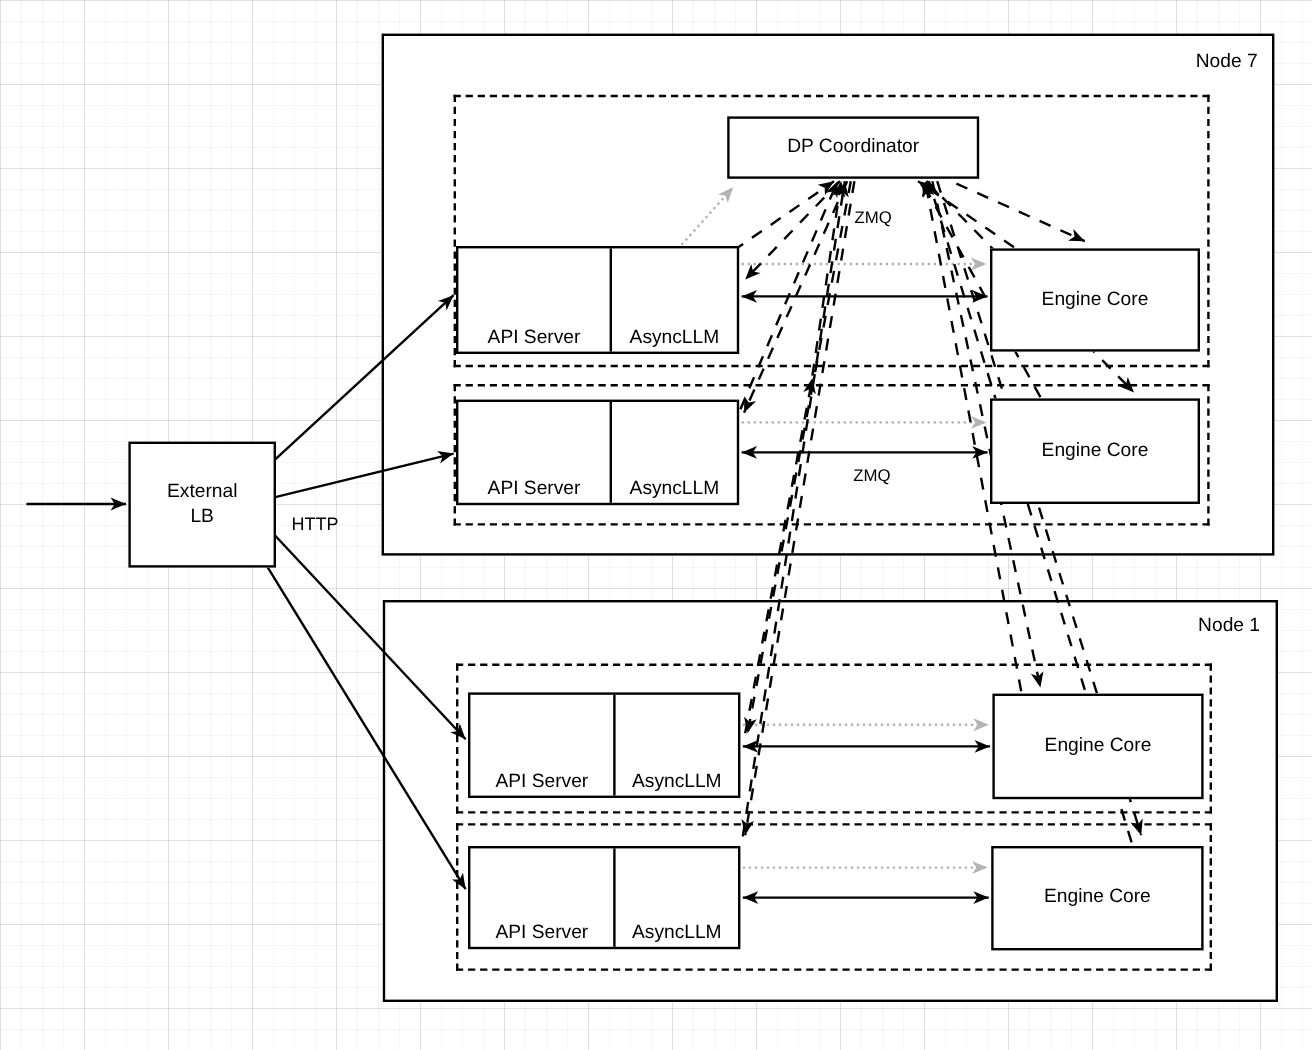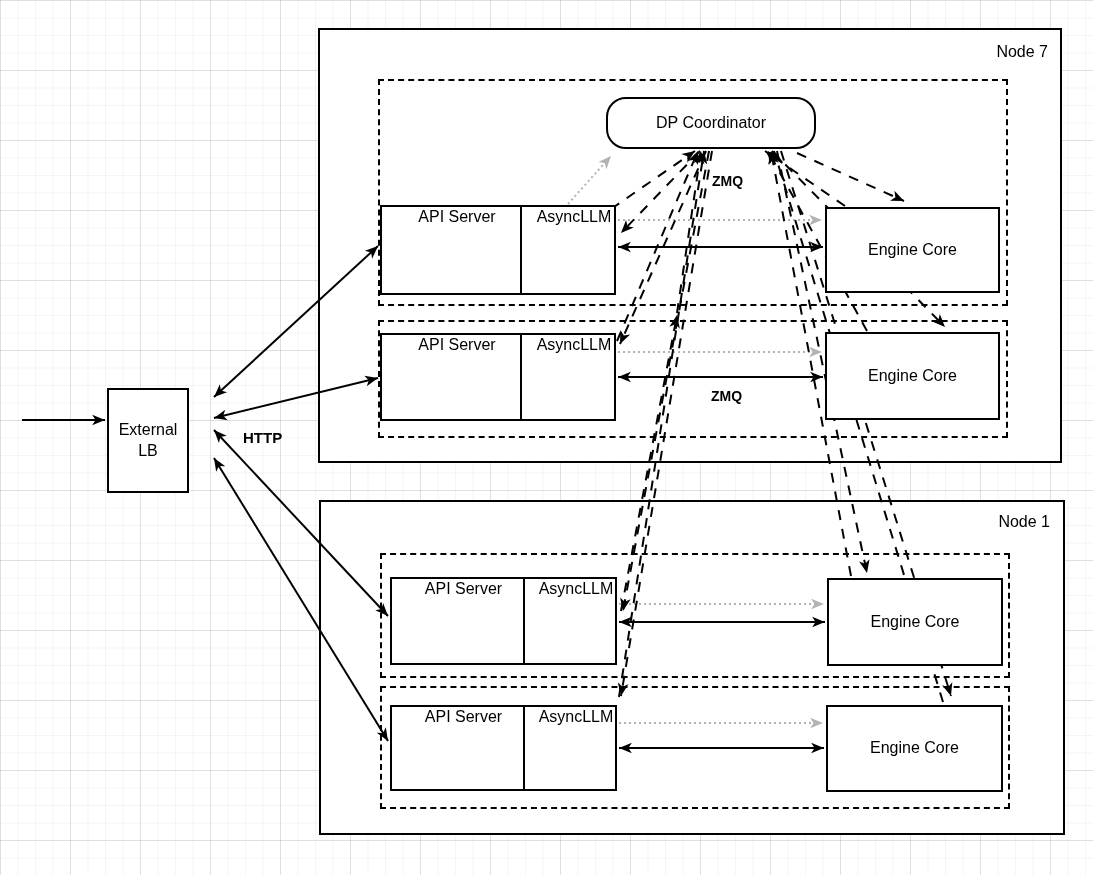--- a/index.html
+++ b/index.html
@@ -27,27 +27,26 @@
     box-sizing:border-box;z-index:3;
   }
   .lines{position:absolute;left:0;top:0;z-index:2;pointer-events:none;}
   .box{
     position:absolute;background:#ffffff;border:2px solid #000;
     box-sizing:border-box;display:flex;align-items:center;justify-content:center;
     font-size:16px;color:#000;text-align:center;z-index:4;line-height:1.3;
   }
   .combo{padding:0;}
   .combo .cell{
-    display:flex;align-items:flex-start;justify-content:center;height:100%;
+    display:flex;align-items:flex-end;justify-content:center;height:100%;
     box-sizing:border-box;
-    margin-left:12px;
   }
   .combo .cell-left{border-right:2px solid #000;}
   .edge-label{
-    position:absolute;font-size:14px;color:#000;z-index:5;white-space:nowrap;font-weight:bold;
+    position:absolute;font-size:14px;color:#000;z-index:5;white-space:nowrap;
   }
   .s-line{stroke:#000;stroke-width:2;fill:none;}
   .d-line{stroke:#000;stroke-width:2;fill:none;stroke-dasharray:10 9;}
   .g-line{stroke:#b3b3b3;stroke-width:2;fill:none;stroke-dasharray:2 3;}
 </style>
 </head>
 <body>
 
 <div class="stage">
 
@@ -106,28 +105,28 @@
   <div class="dashed-container" style="left:380px;top:553px;width:630px;height:125px;"></div>
   <div class="dashed-container" style="left:380px;top:686px;width:630px;height:123px;"></div>
 
   <div class="node-label" style="left:318px;top:28px;width:744px;height:0;">
     <span style="position:absolute;top:15px;right:14px;">Node 7</span>
   </div>
   <div class="node-label" style="left:319px;top:500px;width:746px;height:0;">
     <span style="position:absolute;top:13px;right:15px;margin-left:36px;">Node 1</span>
   </div>
 
-  <div class="box" style="left:107px;top:388px;width:82px;height:105px;">
+  <div class="box" style="left:107px;top:368px;width:123px;height:105px;">
     <div>
       <div>External</div>
       <div>LB</div>
     </div>
   </div>
 
-  <div class="box" style="left:606px;top:97px;width:210px;height:52px;border-radius:20px;">
+  <div class="box" style="left:606px;top:97px;width:210px;height:52px;">
     <span>DP Coordinator</span>
   </div>
 
   <div class="box combo" style="left:380px;top:205px;width:236px;height:90px;">
     <div class="cell cell-left" style="width:128px;">
       <span>API Server</span>
     </div>
     <div class="cell" style="flex:1;">
       <span>AsyncLLM</span>
     </div>

